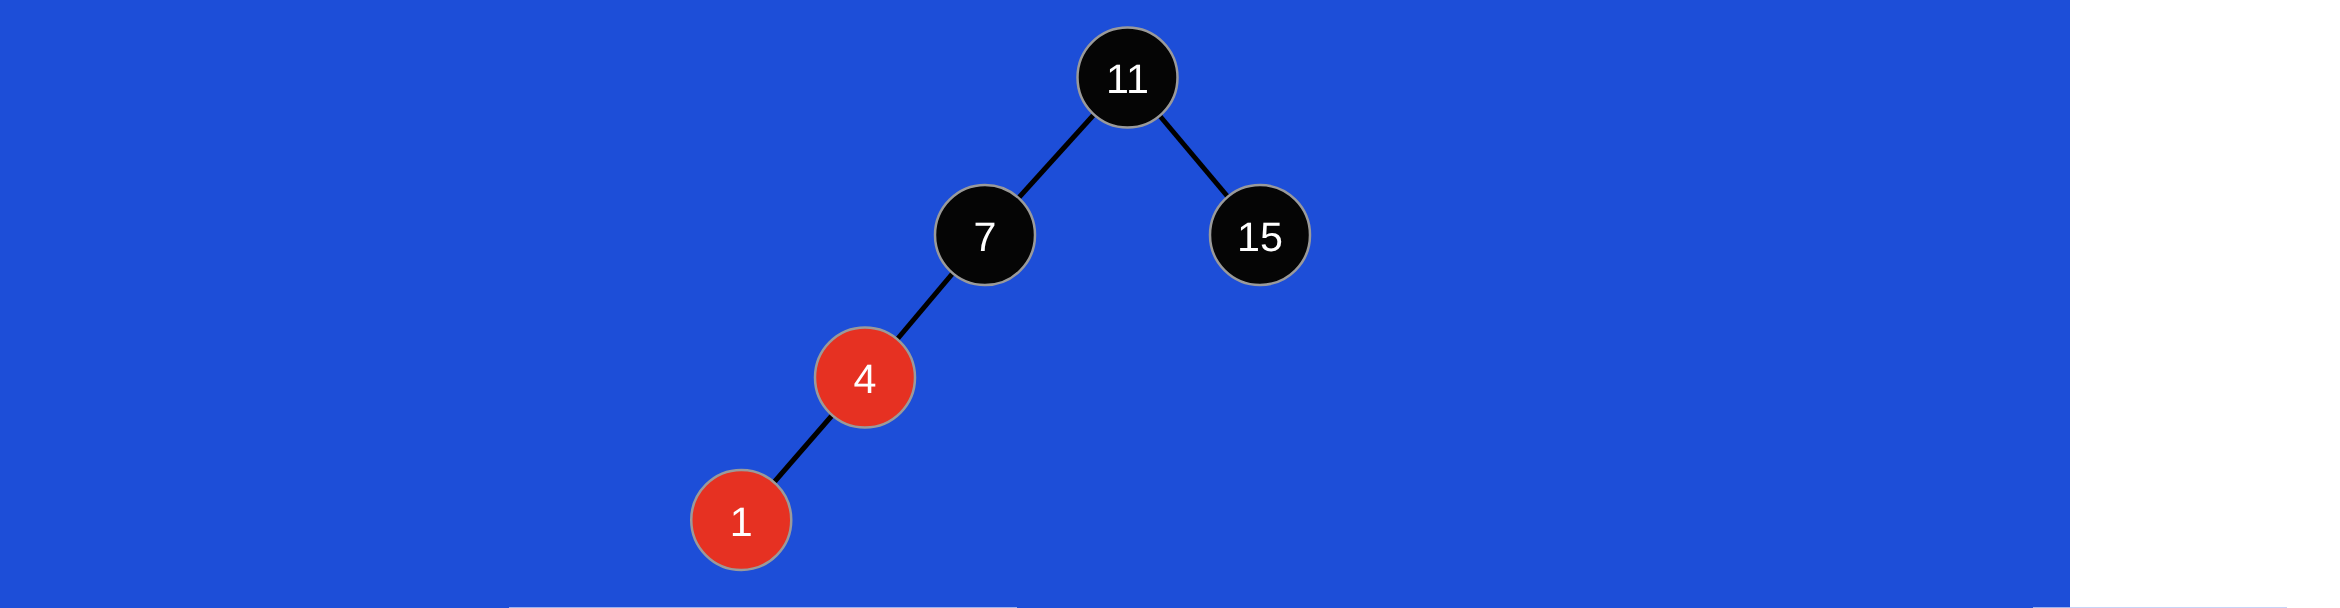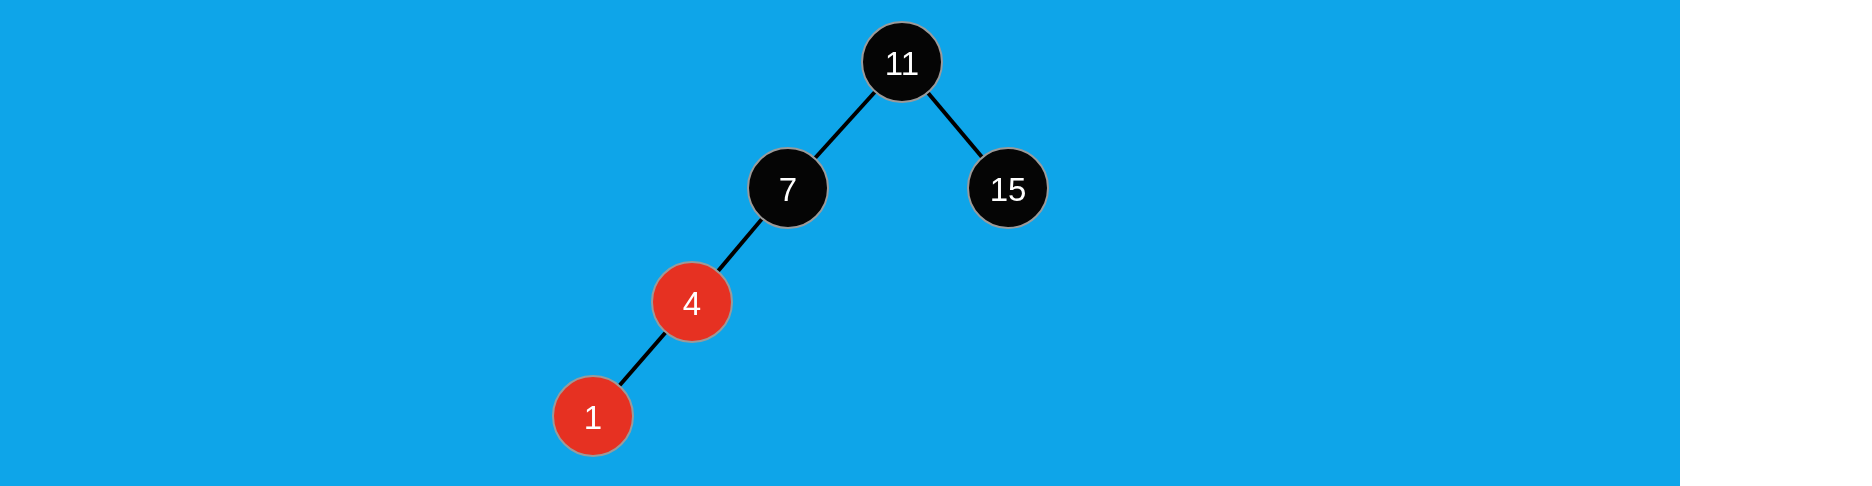--- a/index.html
+++ b/index.html
@@ -11,22 +11,21 @@
   body {
     width: 1872px;
     height: 486px;
     overflow: hidden;
     font-family: "Liberation Sans", sans-serif;
   }
   #tree-canvas {
     position: relative;
     width: 1656px;
     height: 486px;
-    background: #0ea5e9;
-    padding-left: 24px;
+    background: #1d4ed8;
   }
   #tree-svg {
     position: absolute;
     top: 0;
     left: 0;
     width: 1872px;
     height: 486px;
     display: block;
   }
   .node-label {

